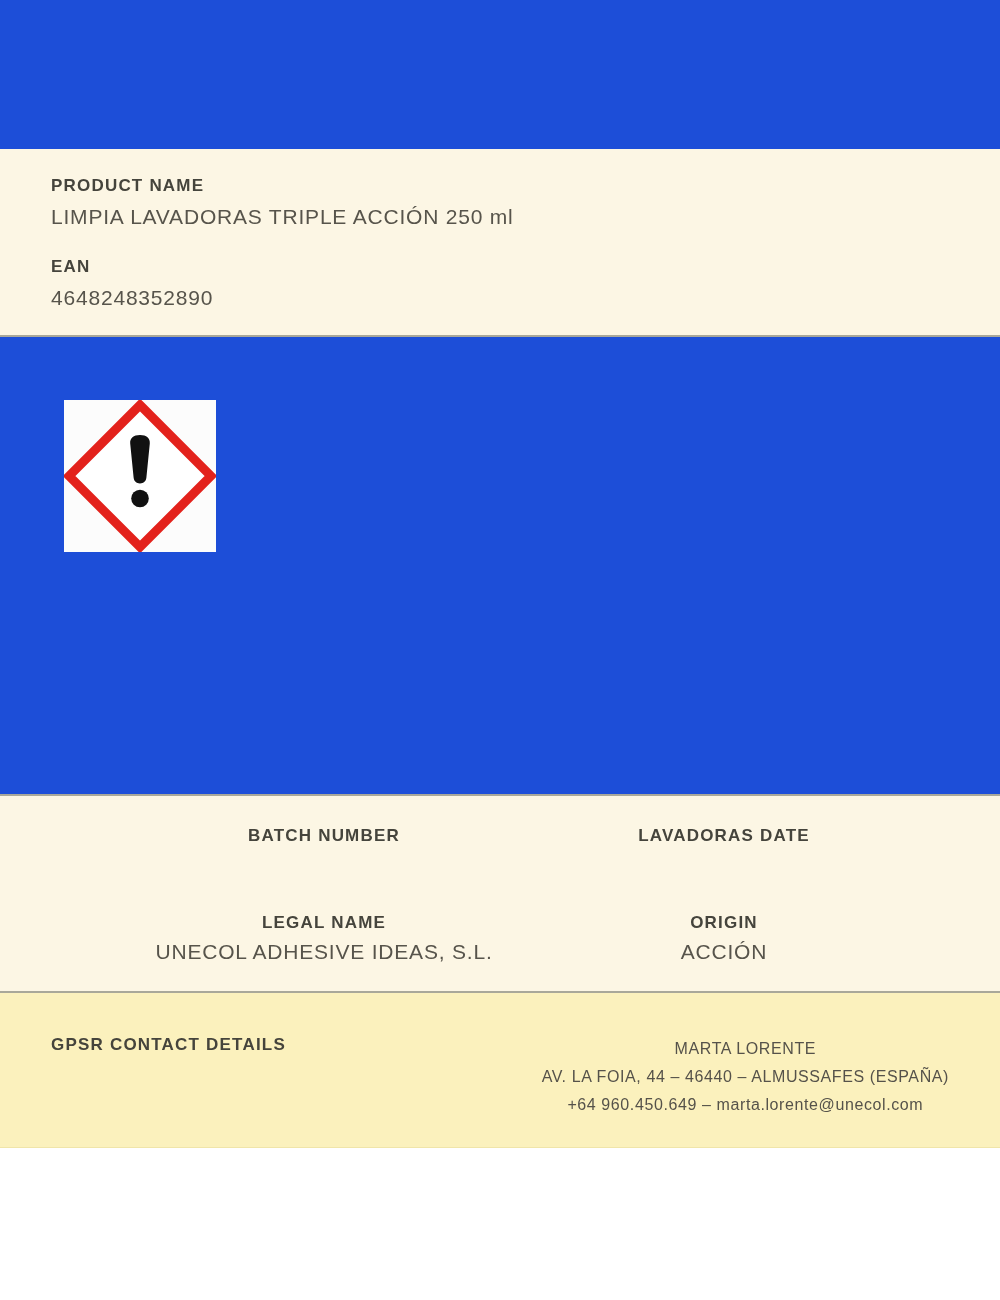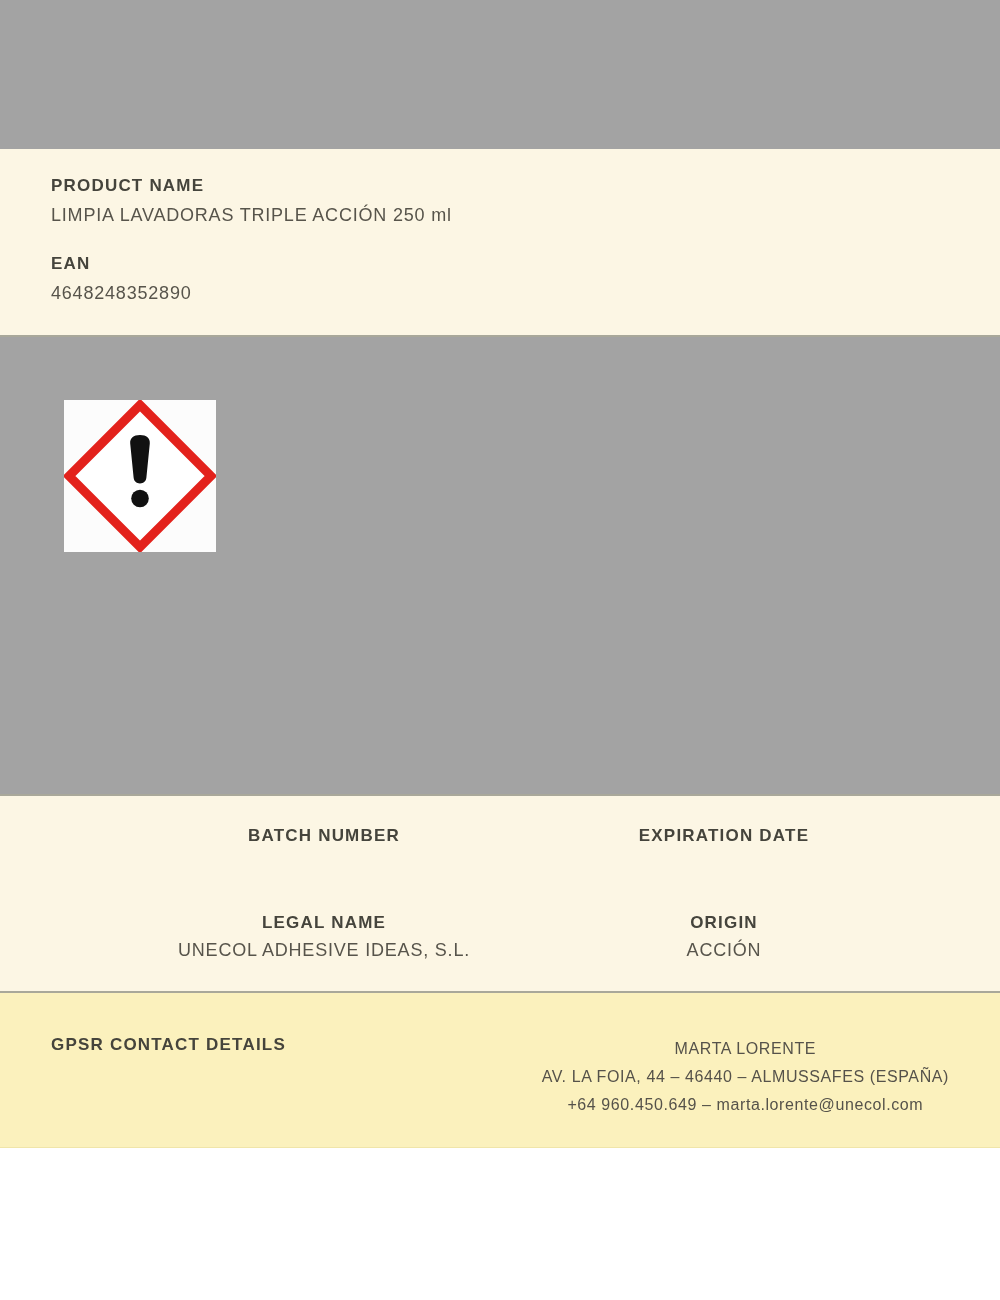--- a/index.html
+++ b/index.html
@@ -8,32 +8,32 @@
     width: 1000px;
     height: 1300px;
     font-family: "Liberation Sans", sans-serif;
     position: relative;
     overflow: hidden;
   }
   .page {
     position: relative;
     width: 1000px;
     height: 1049px;
-    background: #a3a3a3;
+    background: #1d4ed8;
   }
 
   
   .field-label {
     font-size: 17px;
     font-weight: bold;
     letter-spacing: 1.2px;
     color: #45443c;
   }
   .field-value {
-    font-size: 18px;
+    font-size: 21px;
     font-weight: normal;
     letter-spacing: 0.8px;
     color: #57544b;
   }
 
   
   .sec-product {
     position: absolute;
     top: 149px;
     left: 0;
@@ -120,21 +120,21 @@
         <polygon points="76,5 147,76 76,147 5,76" fill="#ffffff" stroke="#e3221c" stroke-width="9"></polygon>
         <path d="M76,35 c6.5,0 10.3,3.2 9.8,8.4 l-3.4,34.2 c-0.35,3.7 -2.7,5.9 -6.4,5.9 c-3.7,0 -6.05,-2.2 -6.4,-5.9 l-3.4,-34.2 c-0.5,-5.2 3.3,-8.4 9.8,-8.4 z" fill="#111111"></path>
         <circle cx="76" cy="98.5" r="8.8" fill="#111111"></circle>
       </svg>
     </span>
   </div>
 
   <section class="sec-batch">
     <div class="batch-grid row-headers">
       <div class="field-label">BATCH NUMBER</div>
-      <div class="field-label">EXPIRATION DATE</div>
+      <div class="field-label">LAVADORAS DATE</div>
     </div>
     <div class="batch-grid row-legal">
       <div>
         <div class="field-label">LEGAL NAME</div>
         <div class="field-value cell-value">UNECOL ADHESIVE IDEAS, S.L.</div>
       </div>
       <div>
         <div class="field-label">ORIGIN</div>
         <div class="field-value cell-value">ACCIÓN</div>
       </div>

